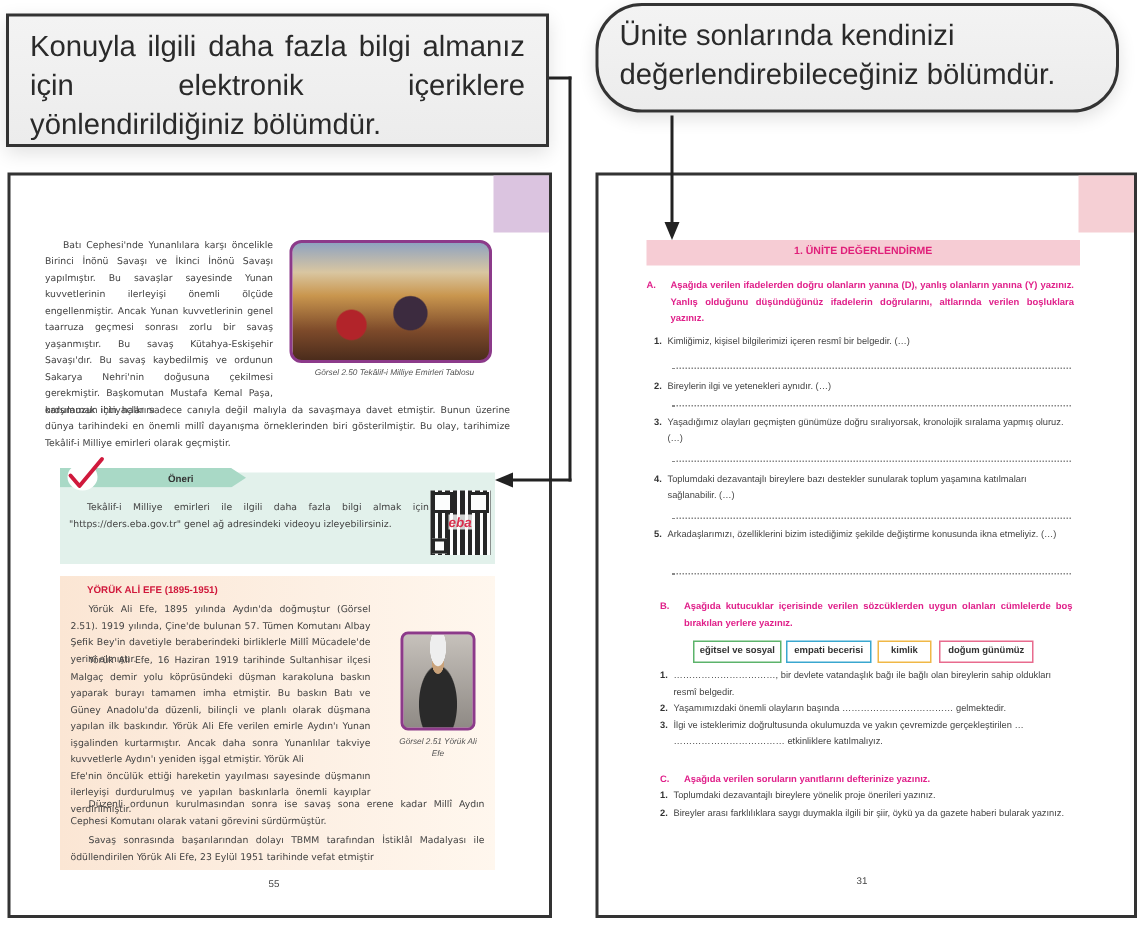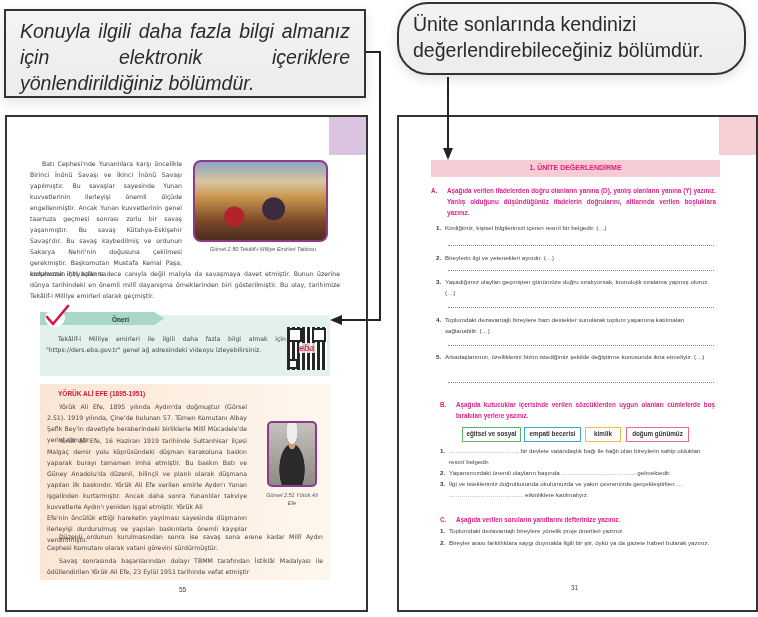--- a/index.html
+++ b/index.html
@@ -6,21 +6,21 @@
   html, body { width: 758px; height: 617px; background: #ffffff; overflow: hidden; }
   body { position: relative; font-family: "Liberation Sans", sans-serif; color: #333; }
 
   .callout {
     position: absolute; background: linear-gradient(#f3f3f3, #ececec);
     border: 2px solid #333; color: #2a2a2a;
     font-family: "Liberation Sans", sans-serif; font-size: 19.5px; line-height: 26px;
     padding: 7px 14px 8px 14px;
     box-shadow: 0 4px 12px rgba(0,0,0,0.12);
   }
-  #callout-left { left: 4px; top: 9px; width: 362px; height: 89px; text-align: justify; font-style: italic; }
+  #callout-left { left: 4px; top: 9px; width: 362px; height: 89px; text-align: justify; }
   #callout-right { left: 397px; top: 2px; width: 349px; height: 73px; border-radius: 31px; }
 
   .page {
     position: absolute; border: 2px solid #333; background: #fff; top: 115px; height: 497px;
   }
   #page-left { left: 5px; width: 363px; }
   #page-right { left: 397px; width: 363px; width: 361px; }
   .tab { position: absolute; right: 0; top: 0; width: 37px; height: 38px; }
   #page-left .tab { background: #dbc4e0; }
   #page-right .tab { background: #f5cfd4; }

